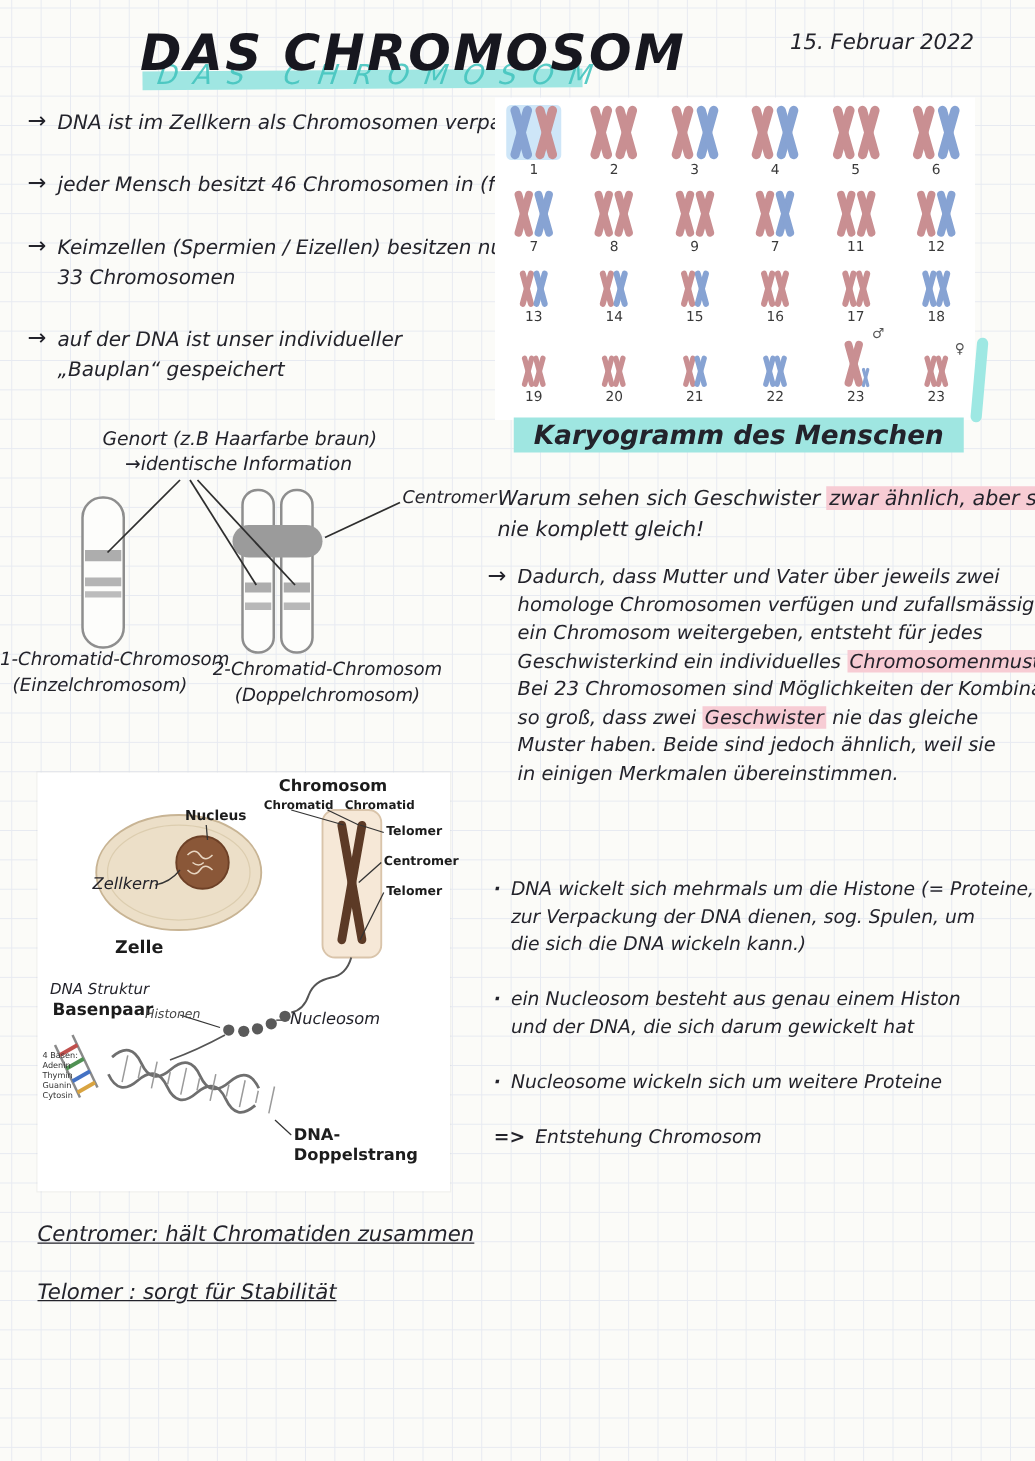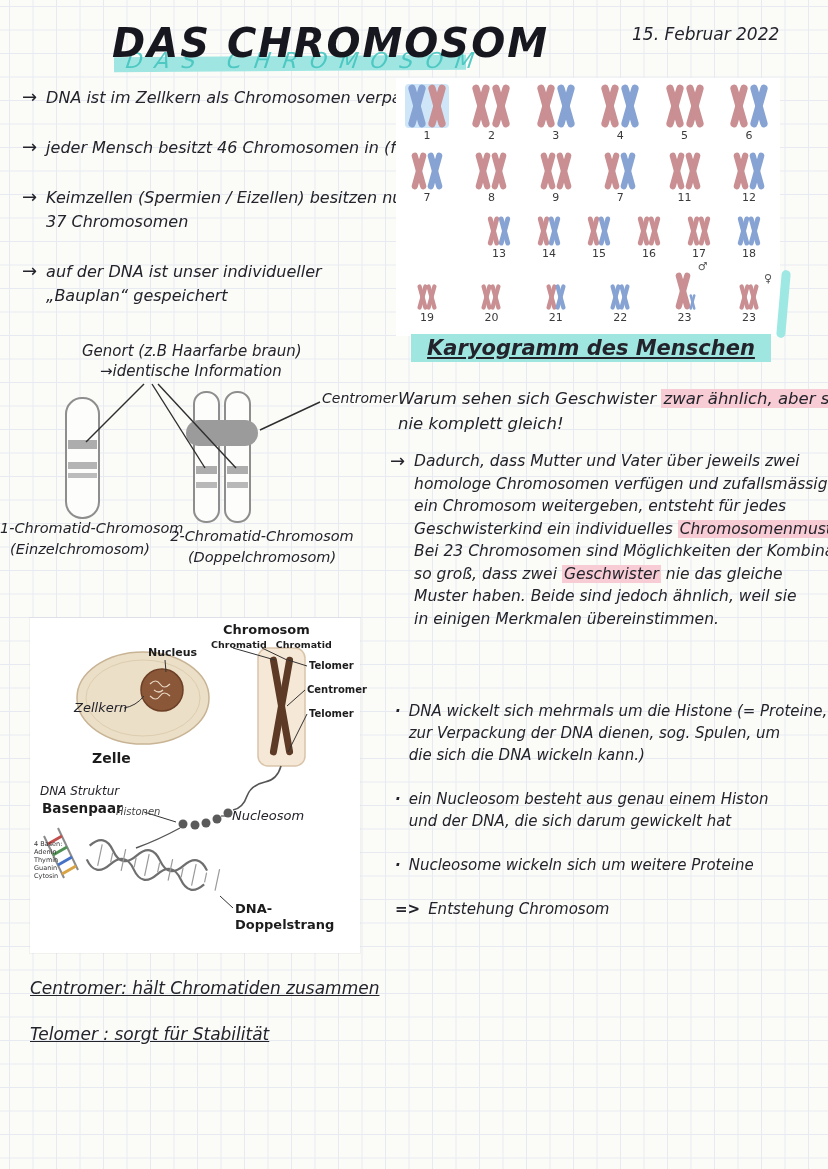--- a/index.html
+++ b/index.html
@@ -25,30 +25,30 @@
   
   #intro-points{position:absolute;left:22px;top:86px;width:375px;font-size:16px;line-height:24px;}
   .intro-item{display:flex;margin-bottom:26px;}
   .arrow{font-size:18px;margin-right:9px;line-height:22px;}
   .pt-body{flex:1;}
 
   
   #karyogram{position:absolute;left:396px;top:78px;width:384px;background:#fff;padding:6px 6px 2px;}
   .k-row{display:flex;justify-content:space-between;align-items:flex-end;margin-bottom:10px;}
   .k-row:nth-child(2){margin-bottom:12px;}
-  .k-row:nth-child(3){margin-bottom:12px;justify-content:flex-end;}
+  .k-row:nth-child(3){margin-bottom:12px;}
   .k-pair{position:relative;display:flex;flex-direction:column;align-items:center;min-width:50px;}
   .k-chs{display:flex;align-items:flex-end;}
   .k-chs svg{margin:0 -3px;}
   .k-num{font-size:11px;color:#3a3a3a;margin-top:1px;}
   .k-sex{position:absolute;top:-12px;right:2px;font-size:11px;color:#555;}
   .k-hl-blue .k-chs{background:rgba(158,205,242,.5);border-radius:4px;padding:0 2px;}
   .k-hl-teal::after{content:"";position:absolute;right:-14px;top:-14px;width:9px;height:68px;background:#9ee8e3;border-radius:5px;transform:rotate(5deg);}
   .karyo-caption{position:absolute;left:408px;top:336px;width:366px;text-align:center;font-weight:bold;font-size:21px;}
-  .hl-teal{background:#9fe6e1;padding:2px 16px;text-decoration:underline;}
+  .hl-teal{background:#9fe6e1;padding:2px 16px;}
   .hl-pink{background:#f7ccd4;padding:0 2px;}
 
   
   #chromo-fig{position:absolute;left:6px;top:342px;width:392px;height:235px;}
   #chromo-fig svg{position:absolute;left:0;top:0;}
   .lbl{position:absolute;font-size:15px;white-space:nowrap;text-align:right;}
   .lbl-genort{left:76px;top:0;}
   .lbl-ident{left:94px;top:20px;}
   .lbl-centromer{left:316px;top:48px;font-size:14px;}
   .cap{position:absolute;text-align:center;font-size:14.5px;line-height:21px;}
@@ -110,21 +110,21 @@
       <div class="intro-item">
         <span class="arrow">→</span>
         <div class="pt-body">
           <div class="line">jeder Mensch besitzt 46 Chromosomen in (fast)</div>
         </div>
       </div>
       <div class="intro-item">
         <span class="arrow">→</span>
         <div class="pt-body">
           <div class="line">Keimzellen (Spermien / Eizellen)  besitzen nur</div>
-          <div class="line">37  Chromosomen</div>
+          <div class="line">33  Chromosomen</div>
         </div>
       </div>
       <div class="intro-item">
         <span class="arrow">→</span>
         <div class="pt-body">
           <div class="line">auf der DNA ist unser individueller</div>
           <div class="line">„Bauplan“  gespeichert</div>
         </div>
       </div>
     </div>

